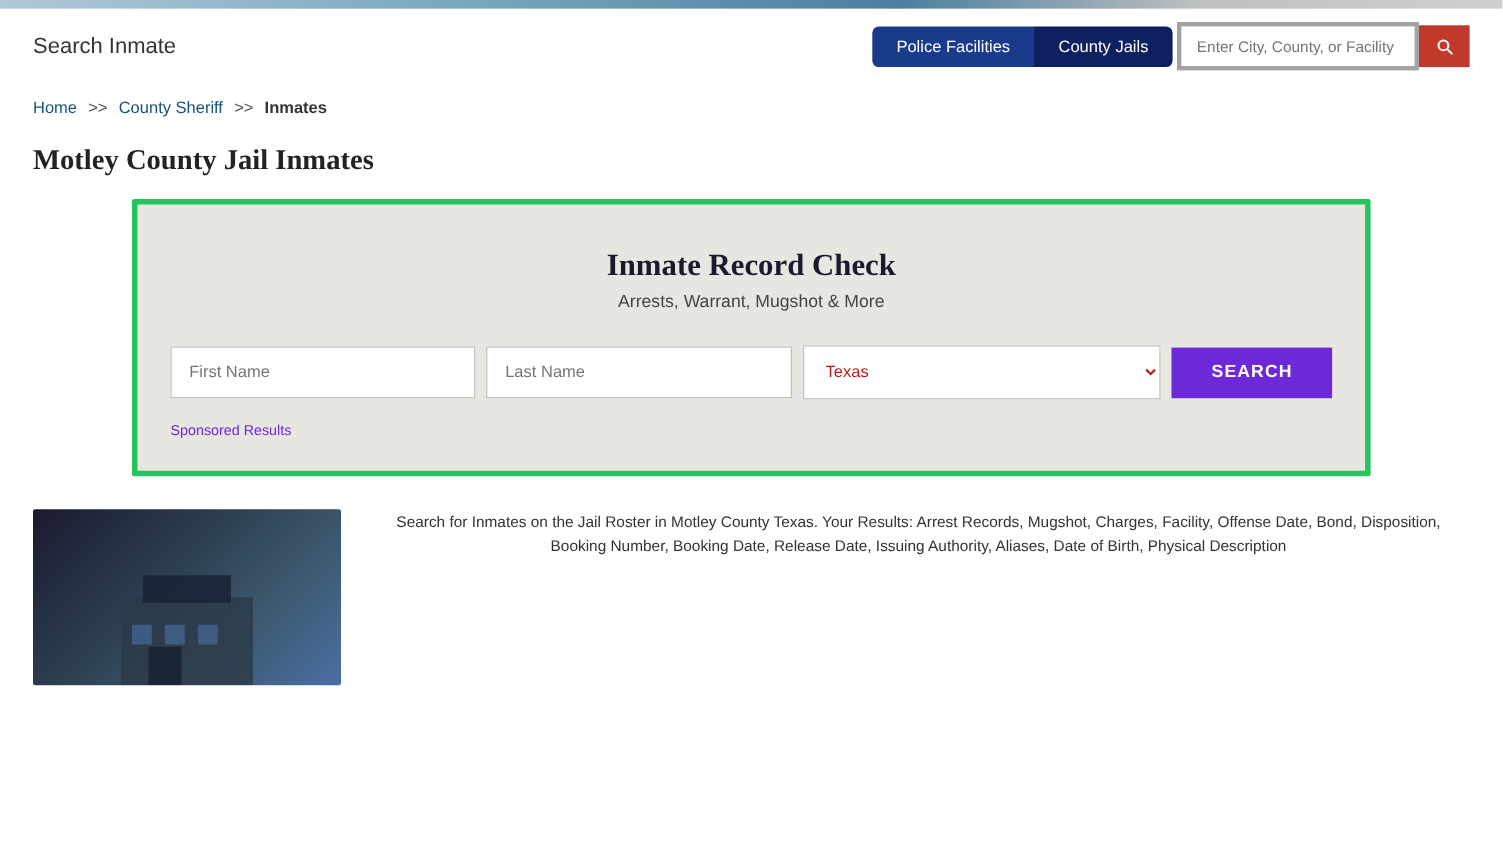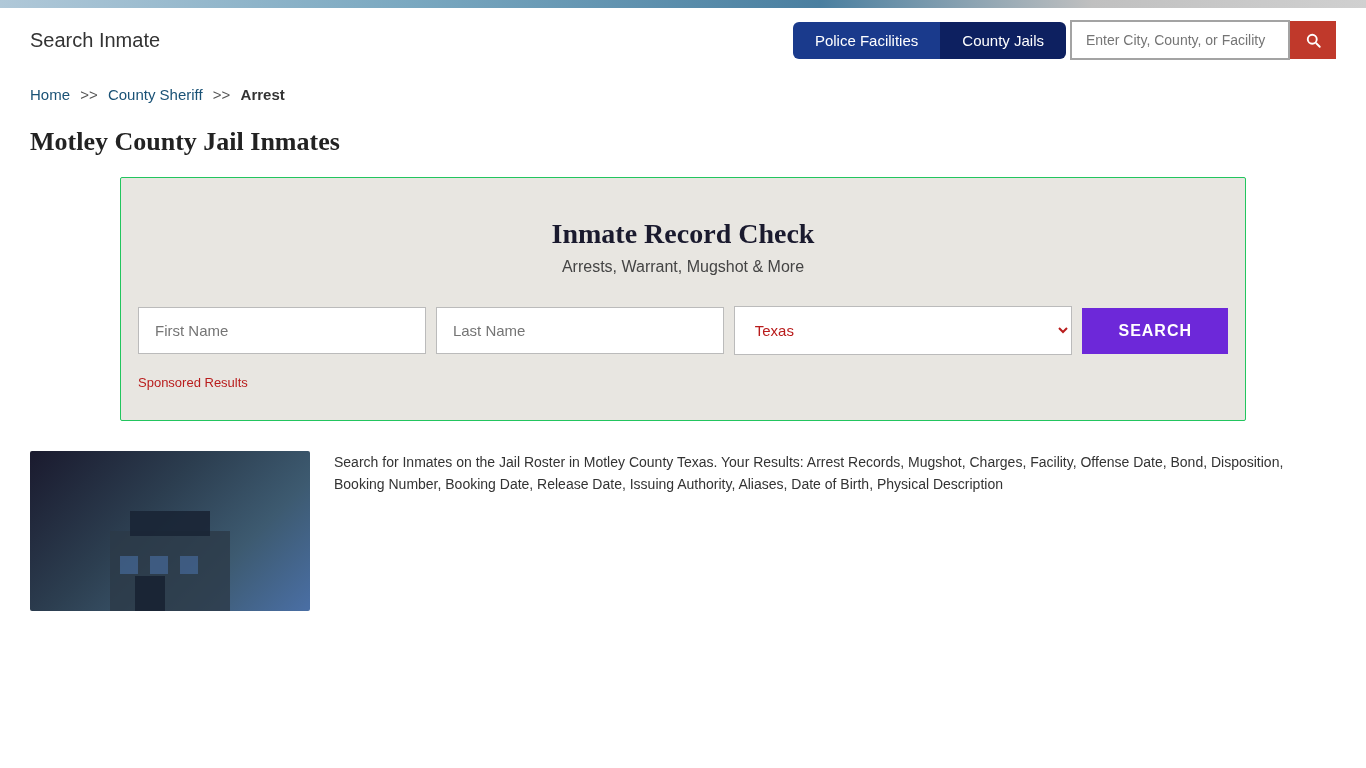--- a/index.html
+++ b/index.html
@@ -53,21 +53,21 @@
       border-radius: 0 6px 6px 0;
     }
 
     .facility-search-wrap {
       display: flex;
       align-items: center;
       margin-left: 4px;
     }
 
     .facility-input {
-      border: 2px solid #a3a3a3;
+      border: 4px solid #a3a3a3;
       padding: 10px 14px;
       font-size: 14px;
       width: 220px;
       outline: none;
       font-family: Arial, sans-serif;
       color: #999;
     }
 
     .facility-search-btn {
       background: #c0392b;
@@ -113,22 +113,22 @@
       font-weight: bold;
       color: #222;
       padding: 10px 30px 20px;
       font-family: Georgia, serif;
     }
 
     
     .record-check-box {
       margin: 0 120px 30px;
       background: #e8e6e1;
-      border: 1px solid #22c55e;
-      padding: 40px 17px 30px;
+      border: 5px solid #22c55e;
+      padding: 40px 30px 30px;
       border-radius: 2px;
     }
 
     .record-check-title {
       text-align: center;
       font-size: 28px;
       font-weight: bold;
       color: #1a1a2e;
       margin-bottom: 8px;
       font-family: Georgia, serif;
@@ -174,29 +174,30 @@
       font-size: 16px;
       font-weight: bold;
       letter-spacing: 1px;
       cursor: pointer;
       font-family: Arial, sans-serif;
       flex-shrink: 0;
     }
 
     .sponsored-label {
       font-size: 13px;
-      color: #b91c1c;
+      color: #6d28d9;
       font-family: Arial, sans-serif;
     }
 
     
     .bottom-section {
       display: flex;
       gap: 24px;
       padding: 0 30px 30px;
+      text-align: center;
     }
 
     .bottom-image {
       width: 280px;
       height: 160px;
       background: linear-gradient(135deg, #1a1a2e 0%, #2c3e50 40%, #3d5a70 70%, #4a6fa5 100%);
       flex-shrink: 0;
       border-radius: 2px;
       position: relative;
       overflow: hidden;
@@ -239,21 +240,21 @@
       </button>
     </div>
   </div>
 </div>
 
 <div class="breadcrumb">
   <a href="#">Home</a>
   <span class="sep">&gt;&gt;</span>
   <a href="#">County Sheriff</a>
   <span class="sep">&gt;&gt;</span>
-  <span class="current">Arrest</span>
+  <span class="current">Inmates</span>
 </div>
 
 <h1 class="page-title">Motley County Jail Inmates</h1>
 
 <div class="record-check-box">
   <div class="record-check-title">Inmate Record Check</div>
   <div class="record-check-subtitle">Arrests, Warrant, Mugshot &amp; More</div>
 
   <div class="search-form-row">
     <input type="text" placeholder="First Name" style="">

